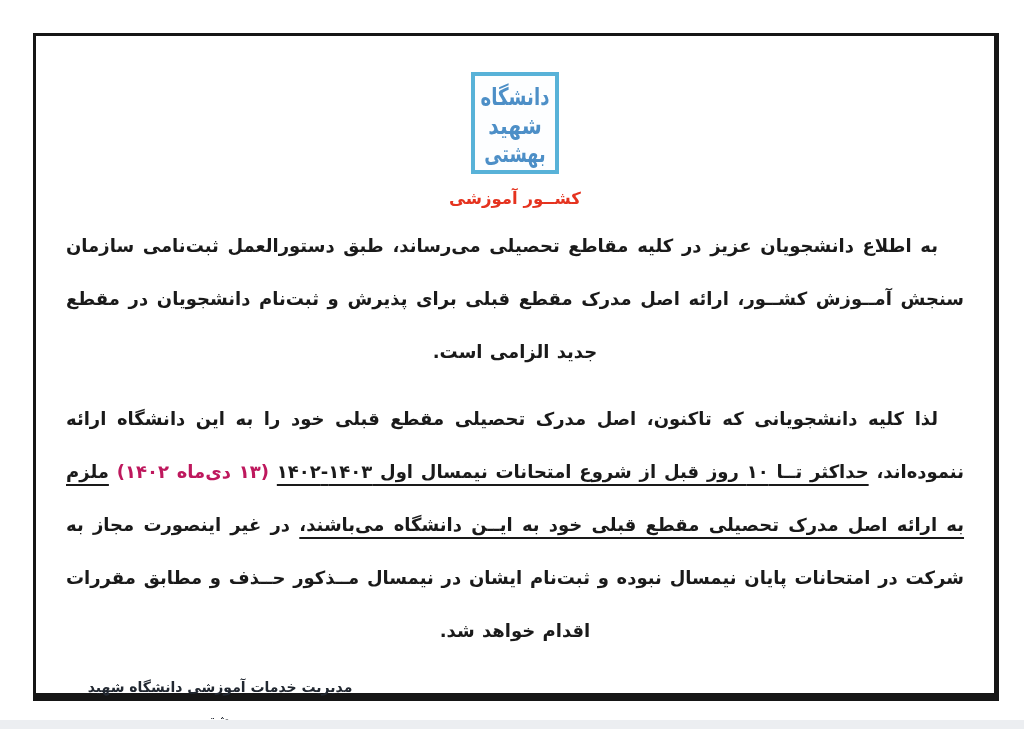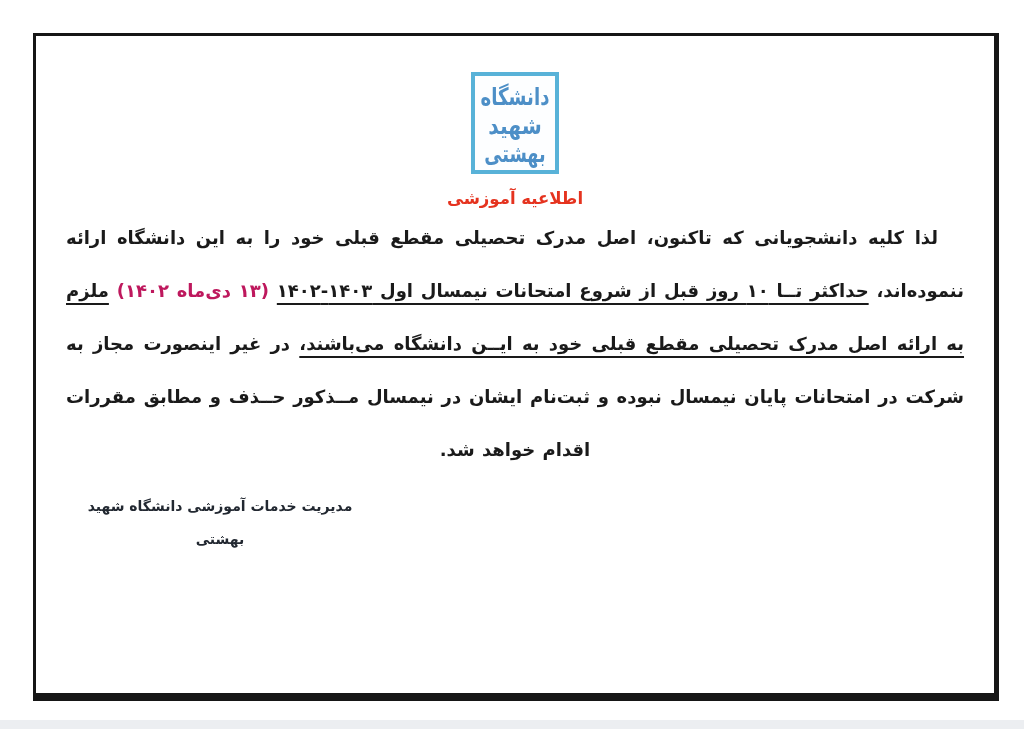--- a/index.html
+++ b/index.html
@@ -88,22 +88,23 @@
   <div class="logo-wrap">
     <div class="logo">
       <svg viewBox="0 0 80 94" xmlns="http://www.w3.org/2000/svg">
         <text x="40" y="28" text-anchor="middle" textLength="72" lengthAdjust="spacingAndGlyphs">دانشگاه</text>
         <text x="40" y="58" text-anchor="middle" textLength="56" lengthAdjust="spacingAndGlyphs">شهید</text>
         <text x="40" y="88" text-anchor="middle" textLength="64" lengthAdjust="spacingAndGlyphs">بهشتی</text>
       </svg>
     </div>
   </div>
 
-  <div class="heading">اطلاعیه آموزشی</div>
+  <div class="heading">کشــور آموزشی</div>
 
+  <p class="para"><span>به اطلاع دانشجویان عزیز در کلیه مقاطع تحصیلی می‌رساند، طبق دستورالعمل ثبت‌نامی سازمان سنجش آمــوزش کشــور، ارائه اصل مدرک مقطع قبلی برای پذیرش و ثبت‌نام دانشجویان در مقطع جدید الزامی است.</span></p>
 
   <p class="para second"><span>لذا کلیه دانشجویانی که تاکنون، اصل مدرک تحصیلی مقطع قبلی خود را به این دانشگاه ارائه ننموده‌اند، </span><span class="u">حداکثر تــا ۱۰ روز قبل از شروع امتحانات نیمسال اول ۱۴۰۳-۱۴۰۲</span><span class="red"> (۱۳ دی‌ماه ۱۴۰۲) </span><span class="u">ملزم به ارائه اصل مدرک تحصیلی مقطع قبلی خود به ایــن دانشگاه می‌باشند،</span><span> در غیر اینصورت مجاز به شرکت در امتحانات پایان نیمسال نبوده و ثبت‌نام ایشان در نیمسال مــذکور حــذف و مطابق مقررات اقدام خواهد شد.</span></p>
 
   <div class="sig">
     <div>مدیریت خدمات آموزشی دانشگاه شهید بهشتی</div>
 
   </div>
 
 </div>
 

